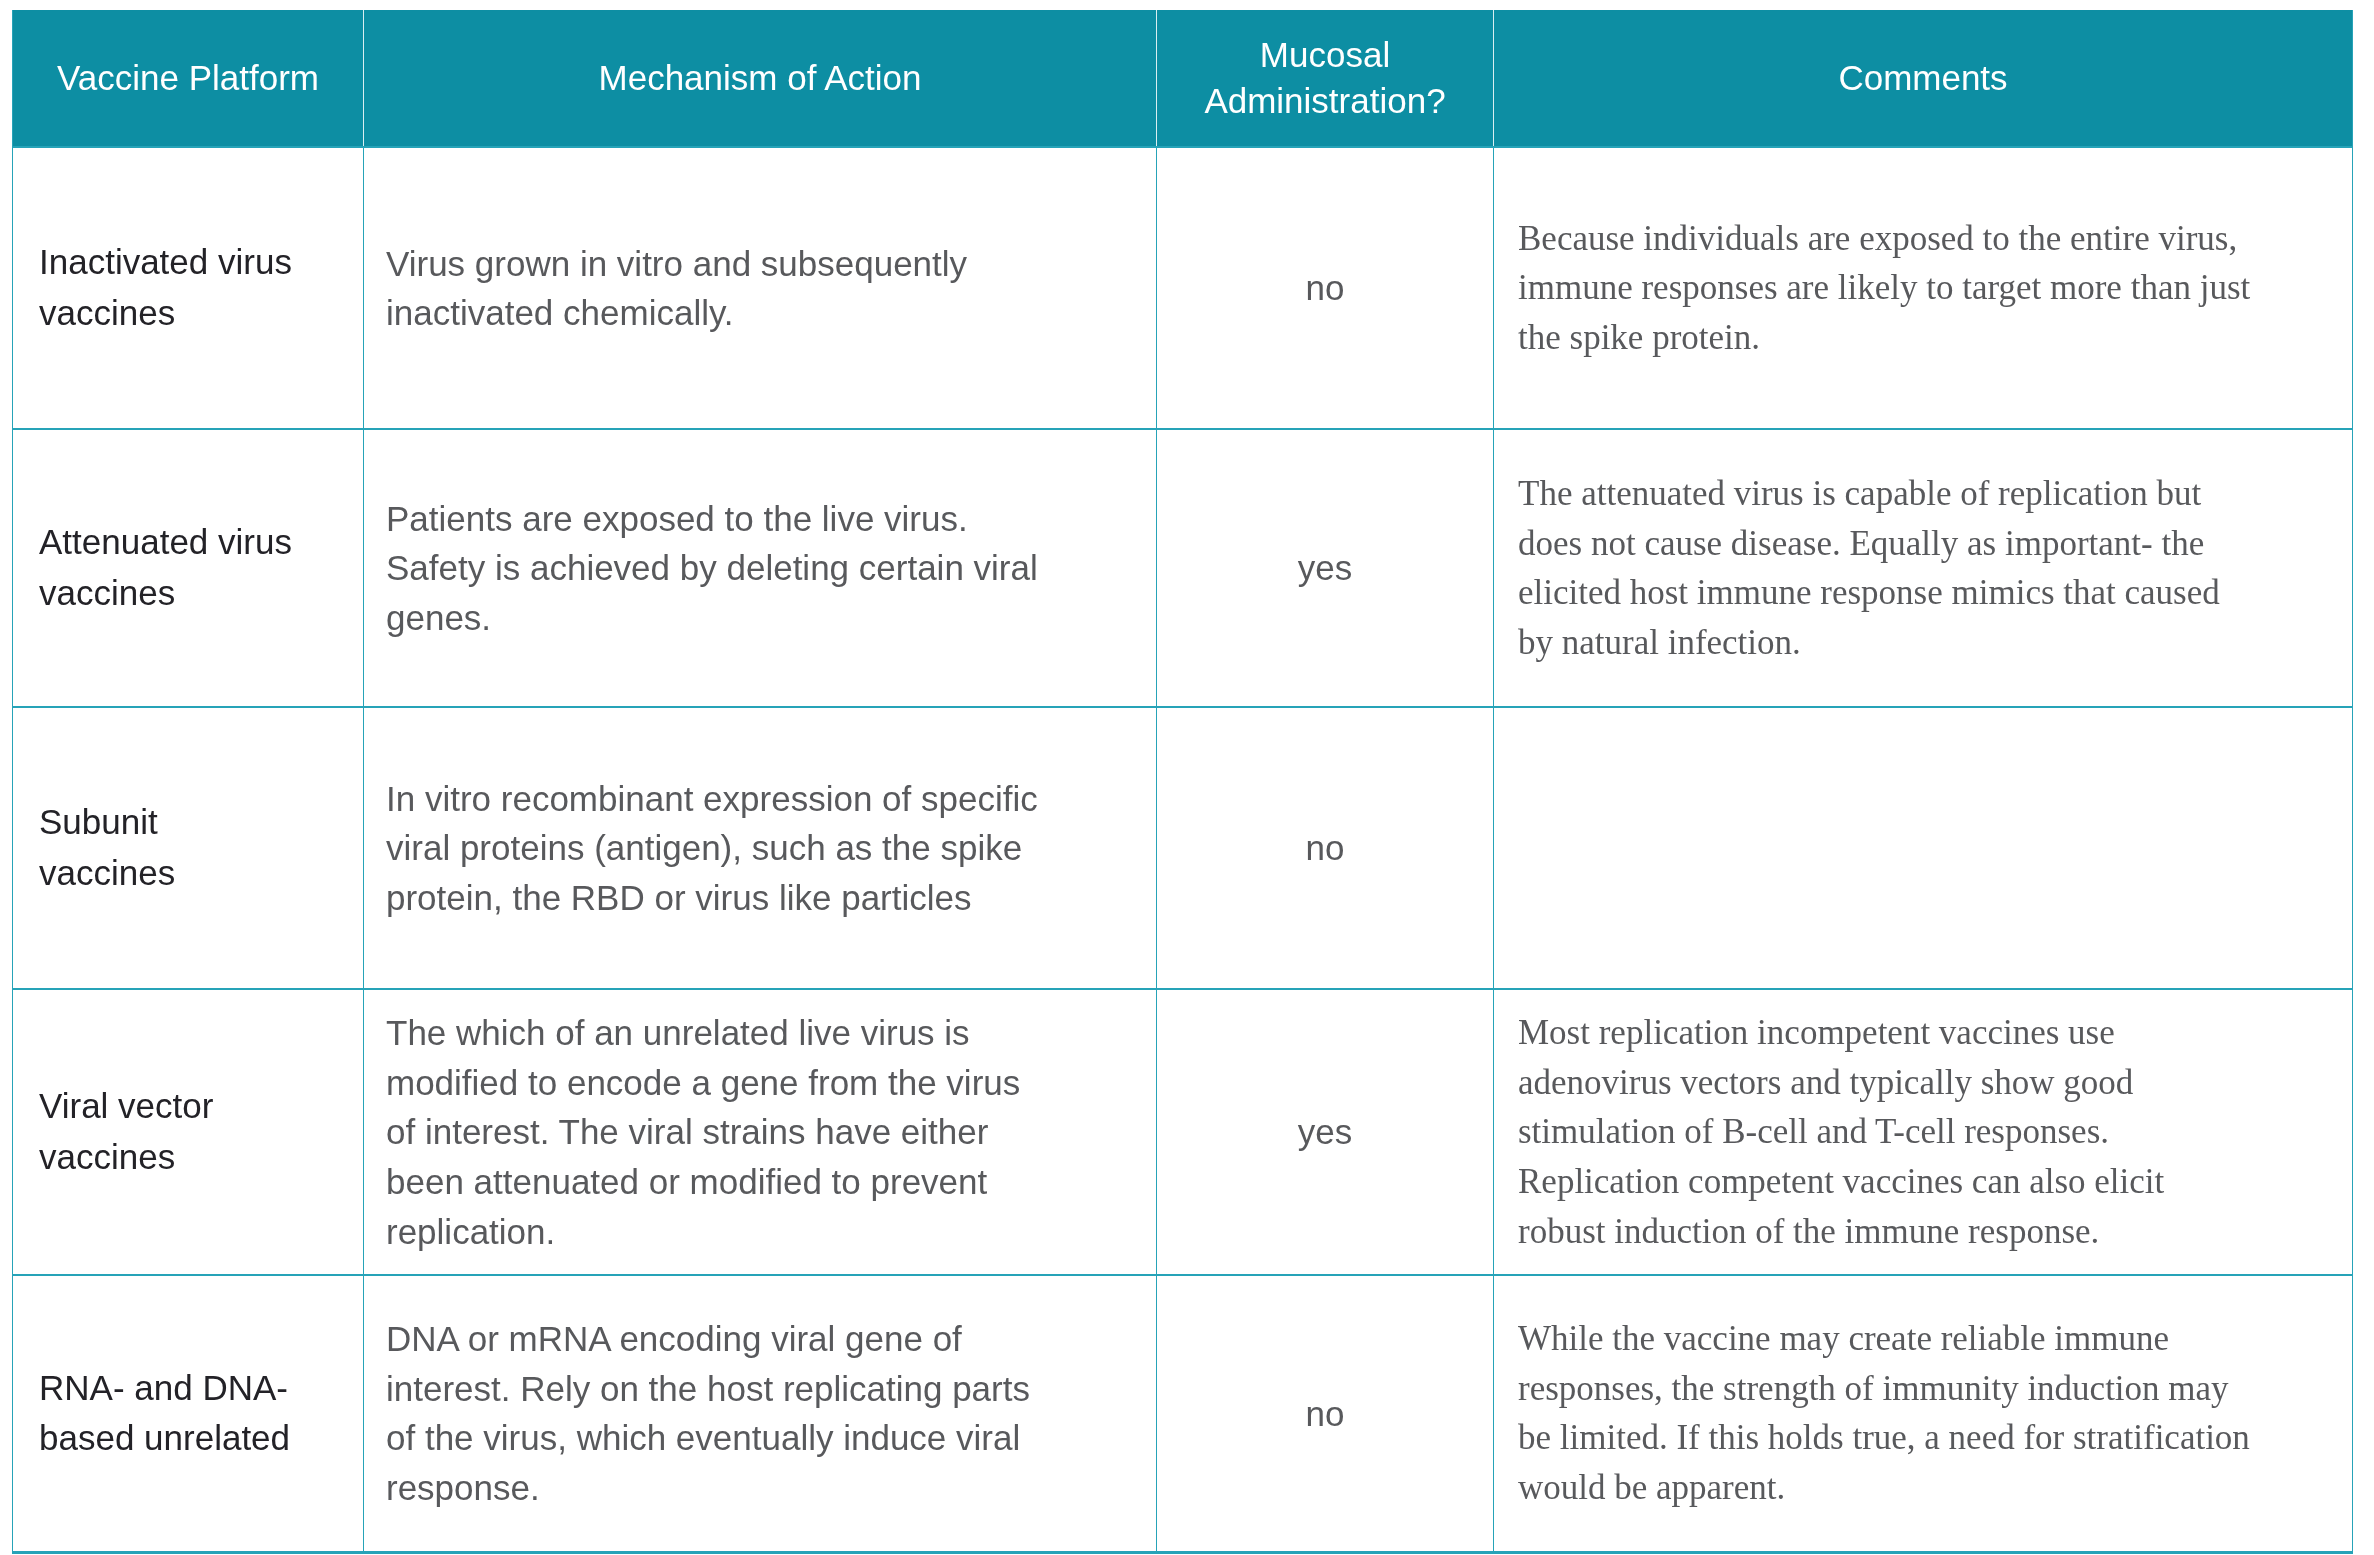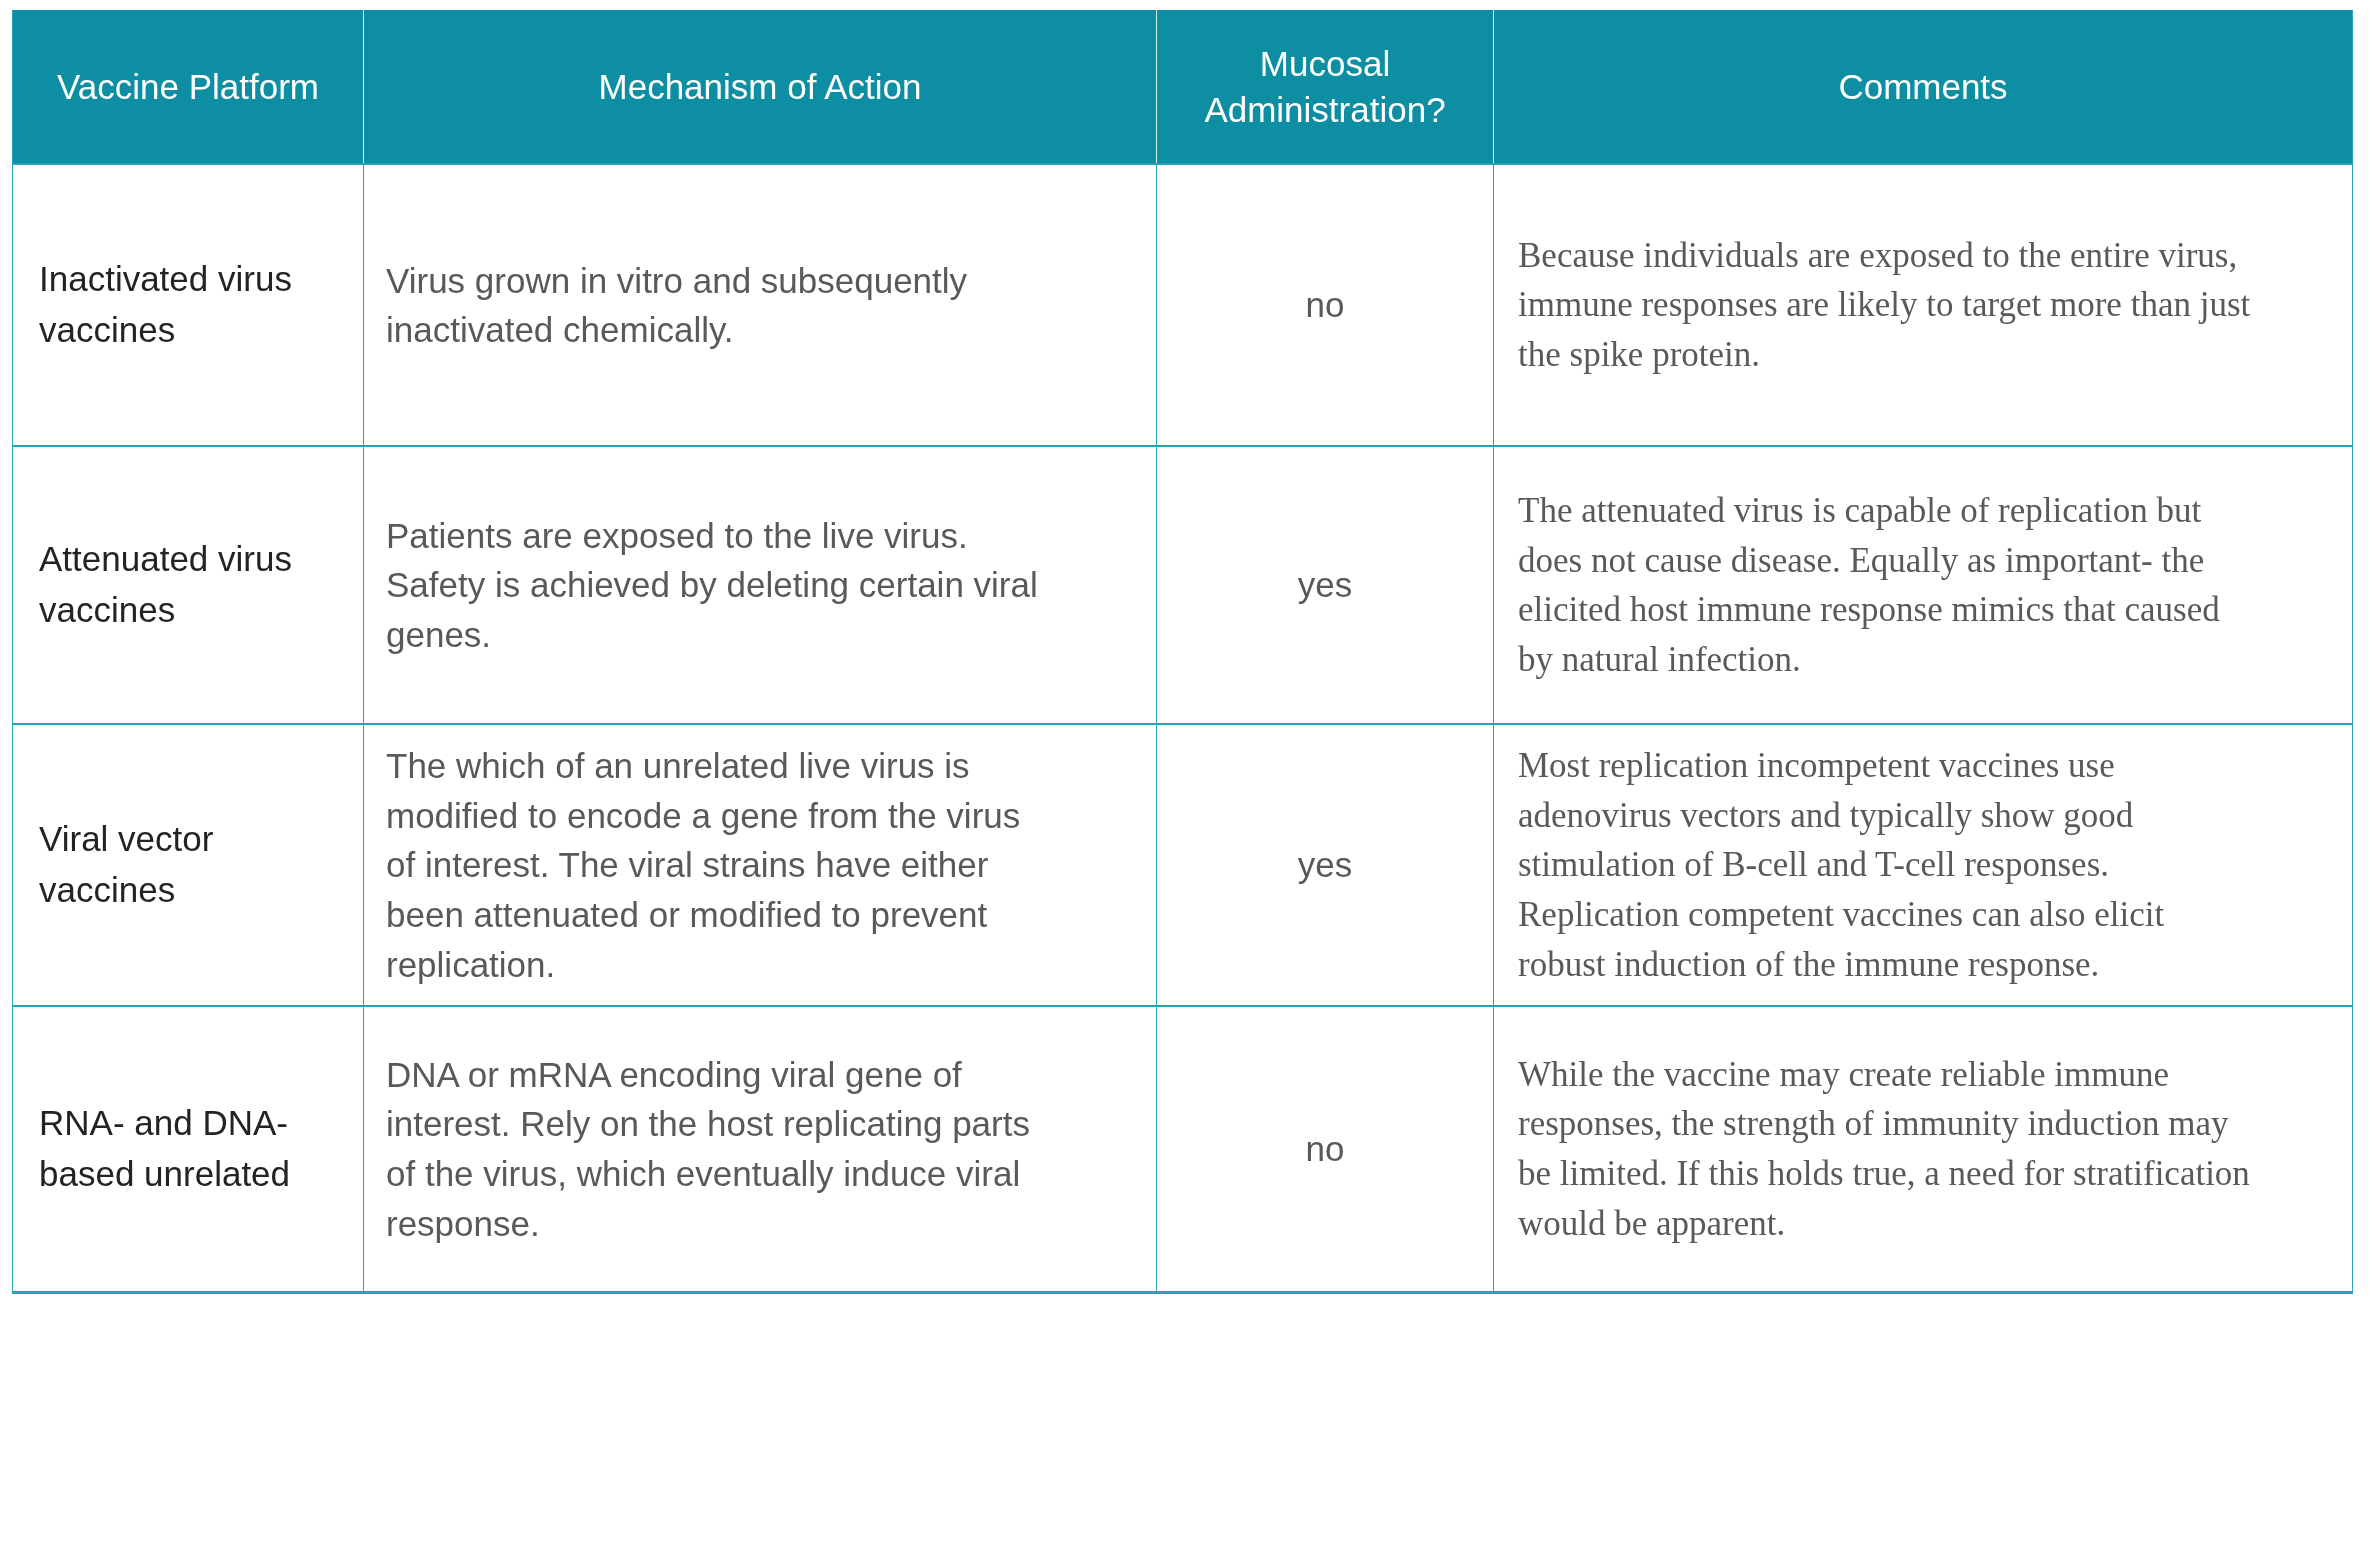--- a/index.html
+++ b/index.html
@@ -30,21 +30,21 @@
     width: 2339px;
     border-collapse: collapse;
     table-layout: fixed;
   }
   
   col.c-platform  { width: 351px; }
   col.c-mechanism { width: 793px; }
   col.c-mucosal   { width: 337px; }
   col.c-comments  { width: 859px; }
 
-  thead tr { height: 154px; }
+  thead tr { height: 137px; }
   tbody tr:nth-child(1) { height: 282px; }
   tbody tr:nth-child(2) { height: 278px; }
   tbody tr:nth-child(3) { height: 282px; }
   tbody tr:nth-child(4) { height: 286px; }
   tbody tr:nth-child(5) { height: 277px; }
 
   th {
     background: var(--header_bg);
     color: var(--header_text);
     font-size: 35px;
@@ -107,20 +107,26 @@
         <td class="cell-mucosal">no</td>
         <td class="cell-comments">Because individuals are exposed to the entire virus, immune responses are likely to target more than just the spike protein.</td>
       </tr>
       <tr>
         <td class="cell-platform">Attenuated virus vaccines</td>
         <td class="cell-mechanism">Patients are exposed to the live virus. Safety is achieved by deleting certain viral genes.</td>
         <td class="cell-mucosal">yes</td>
         <td class="cell-comments">The attenuated virus is capable of replication but does not cause disease. Equally as important- the elicited host immune response mimics that caused by natural infection.</td>
       </tr>
       <tr>
+        <td class="cell-platform">Subunit vaccines</td>
+        <td class="cell-mechanism">In vitro recombinant expression of specific viral proteins (antigen), such as the spike protein, the RBD or virus like particles</td>
+        <td class="cell-mucosal">no</td>
+        <td class="cell-comments"></td>
+      </tr>
+      <tr>
         <td class="cell-platform">Viral vector vaccines</td>
         <td class="cell-mechanism">The which of an unrelated live virus is modified to encode a gene from the virus of interest. The viral strains have either been attenuated or modified to prevent replication.</td>
         <td class="cell-mucosal">yes</td>
         <td class="cell-comments">Most replication incompetent vaccines use adenovirus vectors and typically show good stimulation of B-cell and T-cell responses. Replication competent vaccines can also elicit robust induction of the immune response.</td>
       </tr>
       <tr>
         <td class="cell-platform">RNA- and DNA-based unrelated</td>
         <td class="cell-mechanism">DNA or mRNA encoding viral gene of interest. Rely on the host replicating parts of the virus, which eventually induce viral response.</td>
         <td class="cell-mucosal">no</td>
         <td class="cell-comments">While the vaccine may create reliable immune responses, the strength of immunity induction may be limited. If this holds true, a need for stratification would be apparent.</td>

